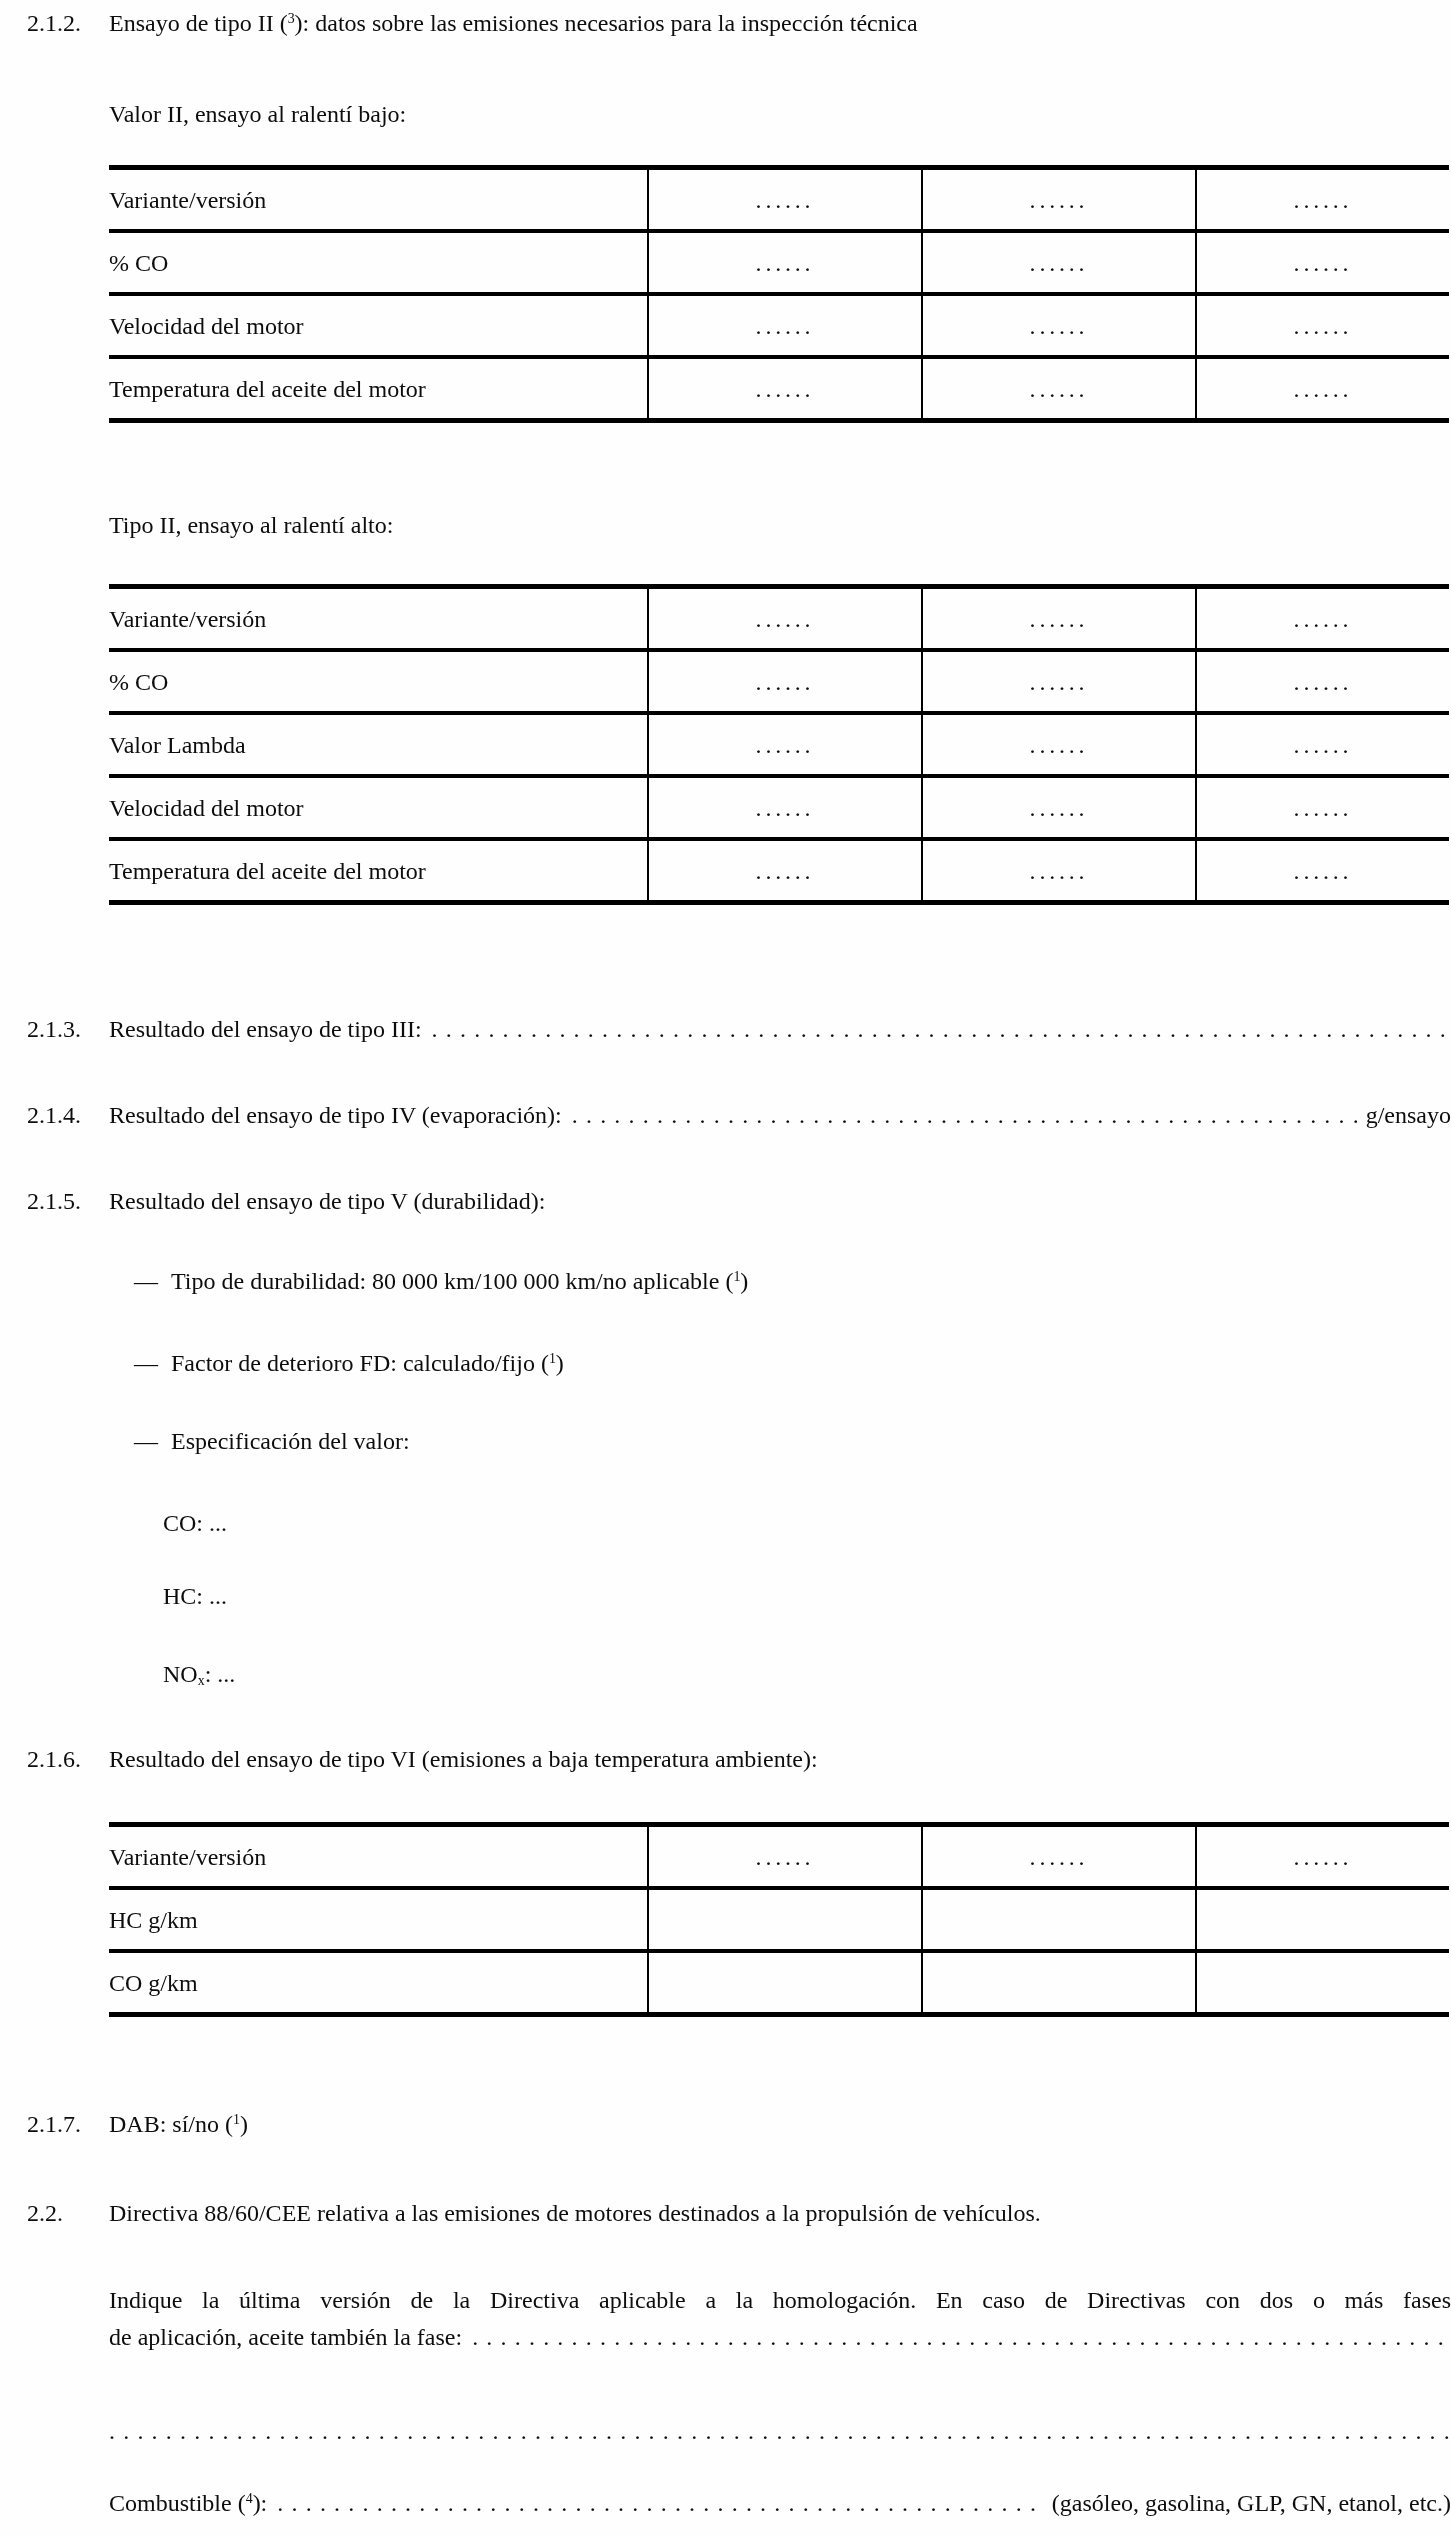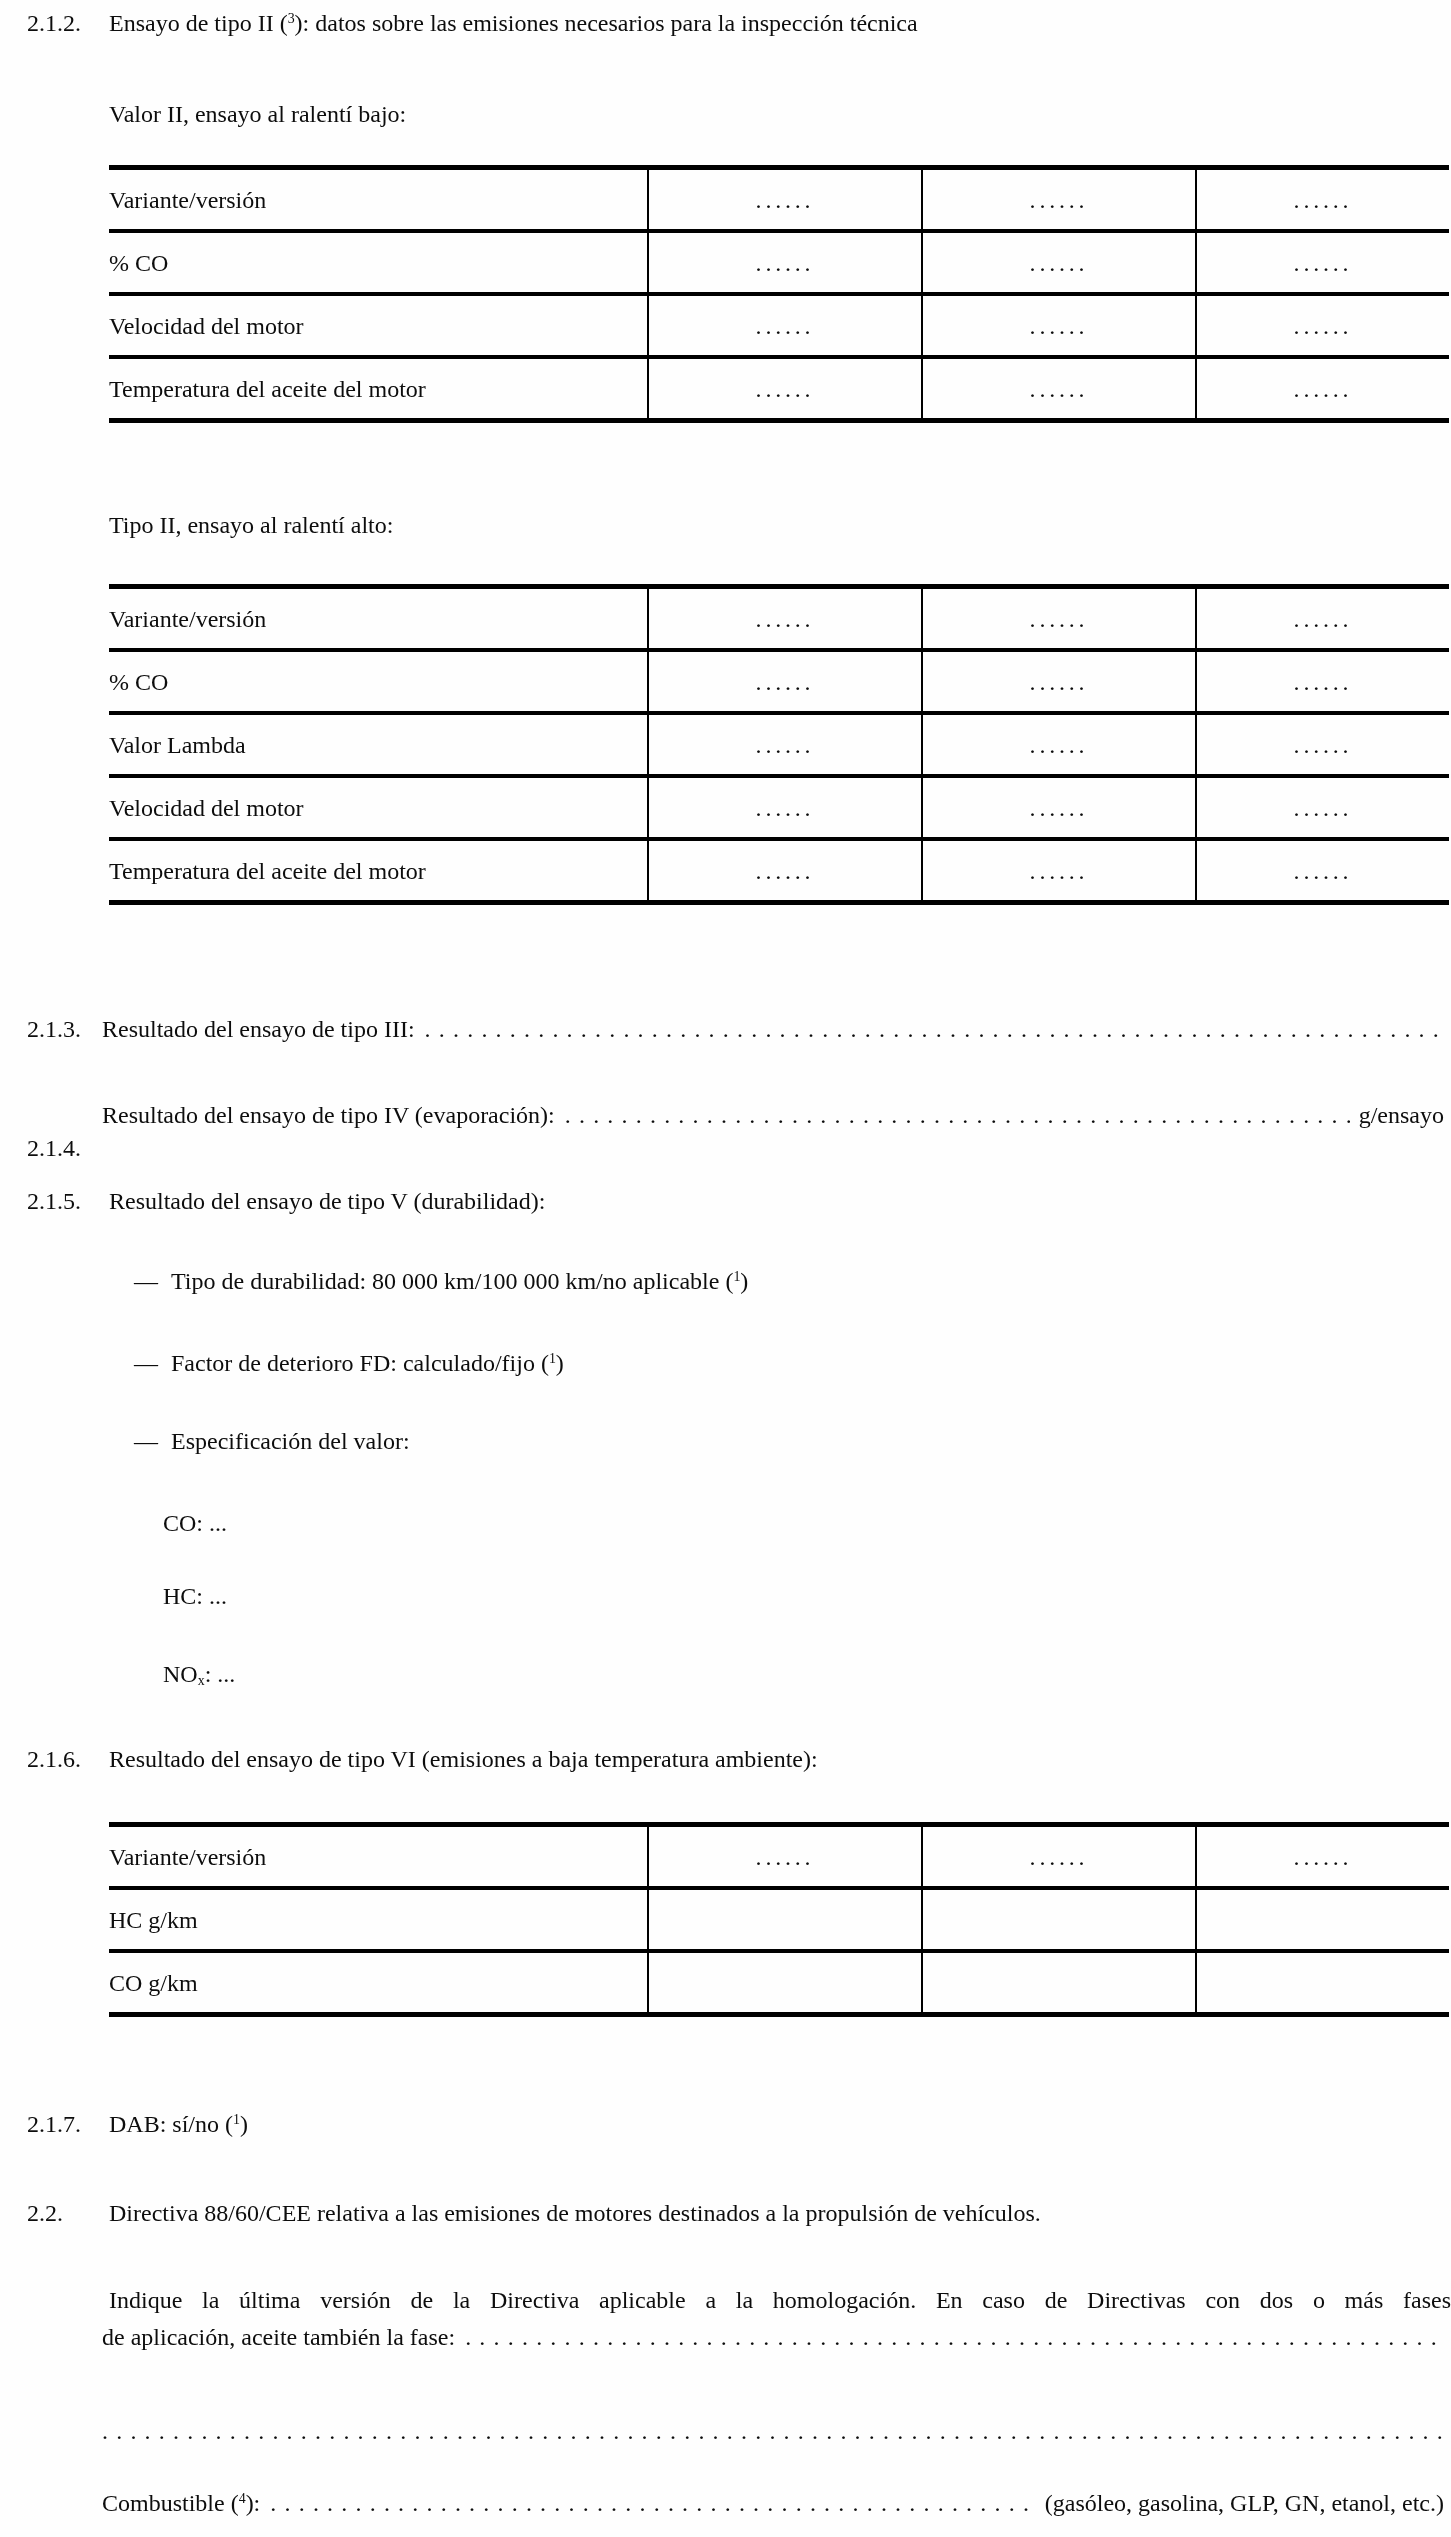--- a/index.html
+++ b/index.html
@@ -11,21 +11,21 @@
     font-family:"Liberation Serif","DejaVu Serif",serif;
     font-size:24px;
     line-height:28px;
     overflow:hidden;
   }
   .abs{position:absolute;margin-left:8px;}
   .nowrap{white-space:nowrap;}
   .num{left:19px;}
   .btxt{left:101px;font-family:Liberation Serif, serif;}
   .wide{width:1342px;}
-  .flexline{display:flex;align-items:baseline;left:94px;width:1342px;}
+  .flexline{display:flex;align-items:baseline;left:101px;width:1342px;}
   .dots{
     flex:1 1 auto;min-width:0;overflow:hidden;white-space:nowrap;
     letter-spacing:8.2px;margin-left:10px;
   }
   .dots.full{margin-left:0;}
   .suffix{margin-left:8.8px;white-space:nowrap;}
   .dash-item{left:126px;white-space:nowrap;}
   .dash{display:inline-block;width:37px;}
   .subtxt{left:155px;white-space:nowrap;}
   sup{font-size:0.58em;position:relative;top:-0.55em;vertical-align:baseline;line-height:0;}
@@ -130,21 +130,21 @@
     </tr>
   </tbody>
     </table>
 
   <div class="abs num nowrap" style="top:1015px">2.1.3.</div>
   <div class="abs flexline" style="top:1015px">
     <span class="nowrap">Resultado del ensayo de tipo III:</span>
     <span class="dots">......................................................................................................................................................</span>
   </div>
 
-  <div class="abs num nowrap" style="top:1134px">2.1.4.</div>
+  <div class="abs num nowrap" style="top:1101px">2.1.4.</div>
   <div class="abs flexline" style="top:1101px">
     <span class="nowrap">Resultado del ensayo de tipo IV (evaporación):</span>
     <span class="dots">......................................................................................................................................................</span>
     <span class="suffix">g/ensayo</span>
   </div>
 
   <div class="abs num nowrap" style="top:1187px">2.1.5.</div>
   <div class="abs btxt nowrap" style="top:1187px">Resultado del ensayo de tipo V (durabilidad):</div>
 
   <div class="abs dash-item" style="top:1267px"><span class="dash">—</span><span>Tipo de durabilidad: 80 000 km/100 000 km/no aplicable (</span><sup>1</sup><span>)</span></div>

